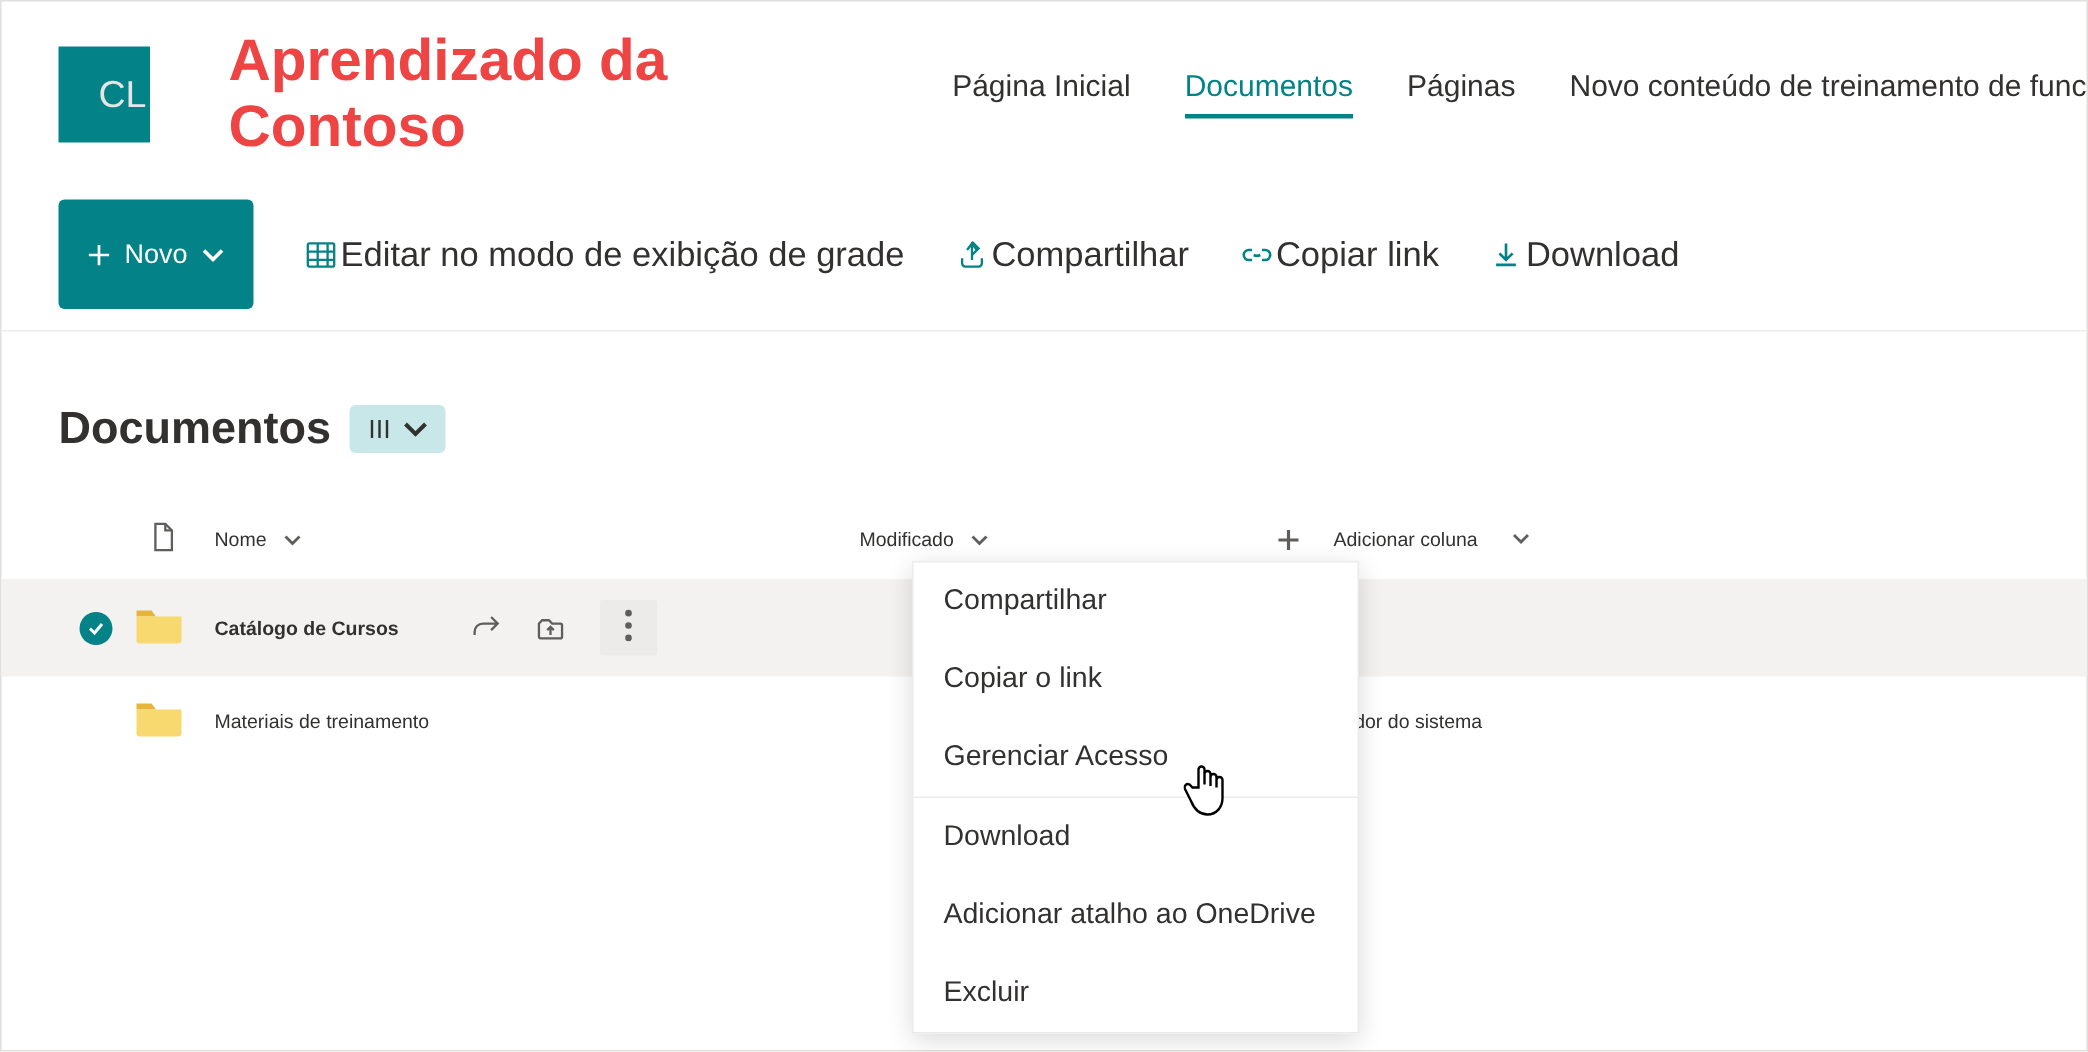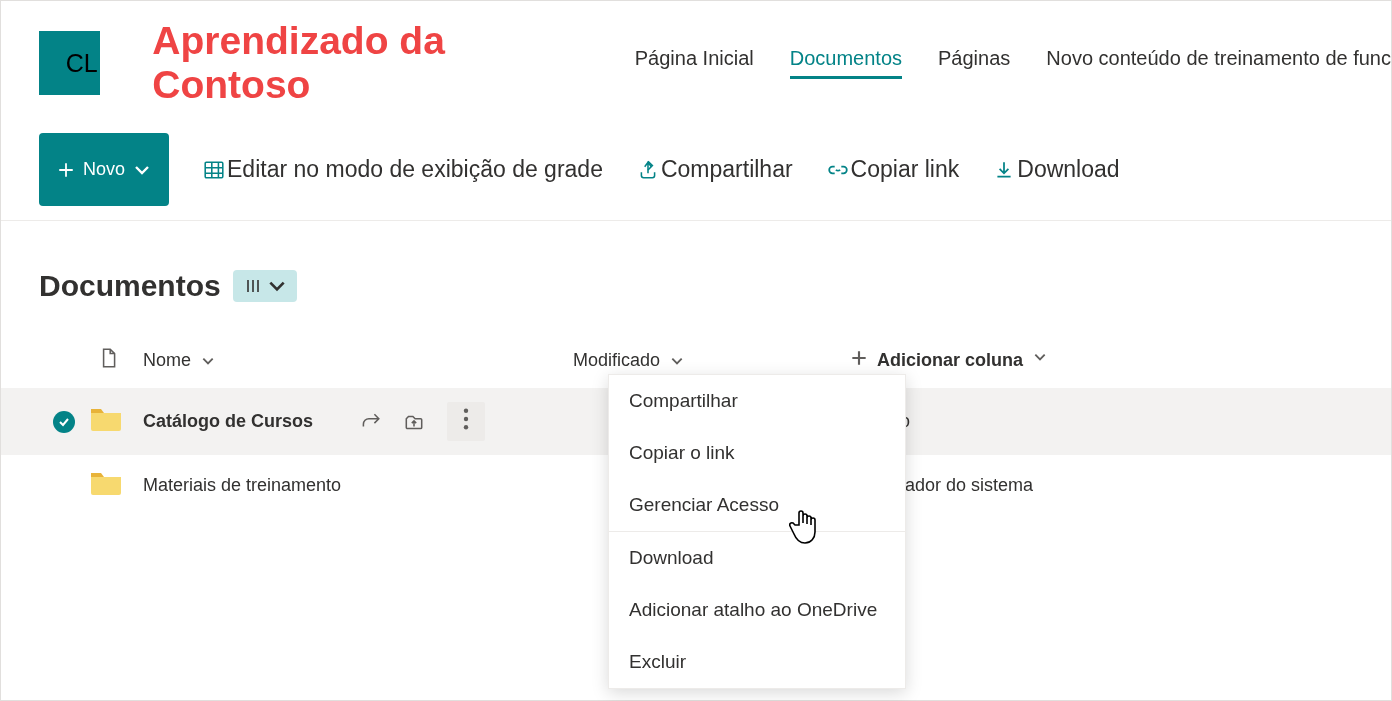--- a/index.html
+++ b/index.html
@@ -1,45 +1,45 @@
 <!DOCTYPE html>
 <html><head>
   <meta charset="utf-8">
   <style>
     * { margin: 0; padding: 0; box-sizing: border-box; font-family: 'Segoe UI', -apple-system, sans-serif; }
     body { width: 1392px; height: 701px; overflow: hidden; background: #fff; color: #323130; border: 1px solid #e1dfdd; }
 
     
     .header { display: flex; align-items: center; padding: 18px 0 12px 38px; gap: 28px; }
-    .site-logo { width: 64px; height: 64px; background: #038387; color: #000000; display: flex; align-items: center; justify-content: center; font-size: 25px; font-weight: 400; padding-left: 24px; }
+    .site-logo { width: 64px; height: 64px; background: #038387; color: #e5e5e5; display: flex; align-items: center; justify-content: center; font-size: 25px; font-weight: 400; padding-left: 24px; }
     .site-title { font-size: 39px; font-weight: 600; margin-left: 24px; color: #ef4444; }
     .top-nav { display: flex; gap: 36px; margin-left: 24px; }
     .top-nav-item { font-size: 20px; color: #323130; cursor: pointer; padding-bottom: 6px; border-bottom: 3px solid transparent; white-space: nowrap; }
     .top-nav-item.active { color: #038387; border-bottom-color: #038387; font-weight: 400; }
 
     
     .command-bar { display: flex; align-items: center; padding: 14px 0 14px 38px; gap: 34px; border-bottom: 1px solid #edebe9; }
     .btn-new { display: inline-flex; align-items: center; gap: 8px; background: #038387; color: #fff; padding: 26px 18px; border-radius: 4px; font-size: 18px; cursor: pointer; }
     .btn-new svg { width: 18px; height: 18px; }
     .cmd-item { display: inline-flex; align-items: center; gap: 2px; font-size: 23px; color: #323130; cursor: pointer; white-space: nowrap; }
     .cmd-item svg { color: #038387; width: 22px; height: 22px; }
 
     
     .lib-title-row { display: flex; align-items: center; gap: 12px; padding: 48px 0 30px 38px; }
     .lib-title { font-size: 30px; font-weight: 600; }
     .lib-view-switch { display: inline-flex; align-items: center; gap: 4px; background: #c7e7e8; padding: 6px 10px; border-radius: 4px; cursor: pointer; }
     .lib-view-switch svg { width: 20px; height: 20px; }
 
     
     .table { width: 100%; }
-    .table-header, .table-row { display: grid; grid-template-columns: 88px 54px 430px 258px 270px 1fr; align-items: center; padding: 14px 0; font-size: 18px; }
+    .table-header, .table-row { display: grid; grid-template-columns: 88px 54px 430px 258px 270px 1fr; align-items: center; padding: 14px 0; font-size: 13px; }
     .table-header { color: #323130; font-weight: 400; }
     .col-header { display: inline-flex; align-items: center; gap: 10px; cursor: pointer; }
     .col-header svg.chevron { width: 14px; height: 14px; color: #605e5c; }
-    .add-col-header { display: inline-flex; gap: 10px; padding-left: 20px; font-weight: bold; }
+    .add-col-header { display: inline-flex; gap: 22px; padding-left: 20px; }
     .add-col-header svg.plus { width: 16px; height: 16px; color: #605e5c; }
 
     .table-row { position: relative; }
     .table-row.selected { background: #f3f2f1; }
     .sel-circle { width: 22px; height: 22px; border-radius: 50%; margin-left: 52px; display: flex; align-items: center; justify-content: center; }
     .sel-circle.checked { background: #038387; color: #fff; }
     .sel-circle.unchecked { border: 1px solid transparent; }
     .file-icon { width: 22px; height: 22px; margin-left: 8px; color: #605e5c; }
     .folder-icon { width: 34px; height: 28px; }
     .folder-icon .tab { fill: #e8b339; }

